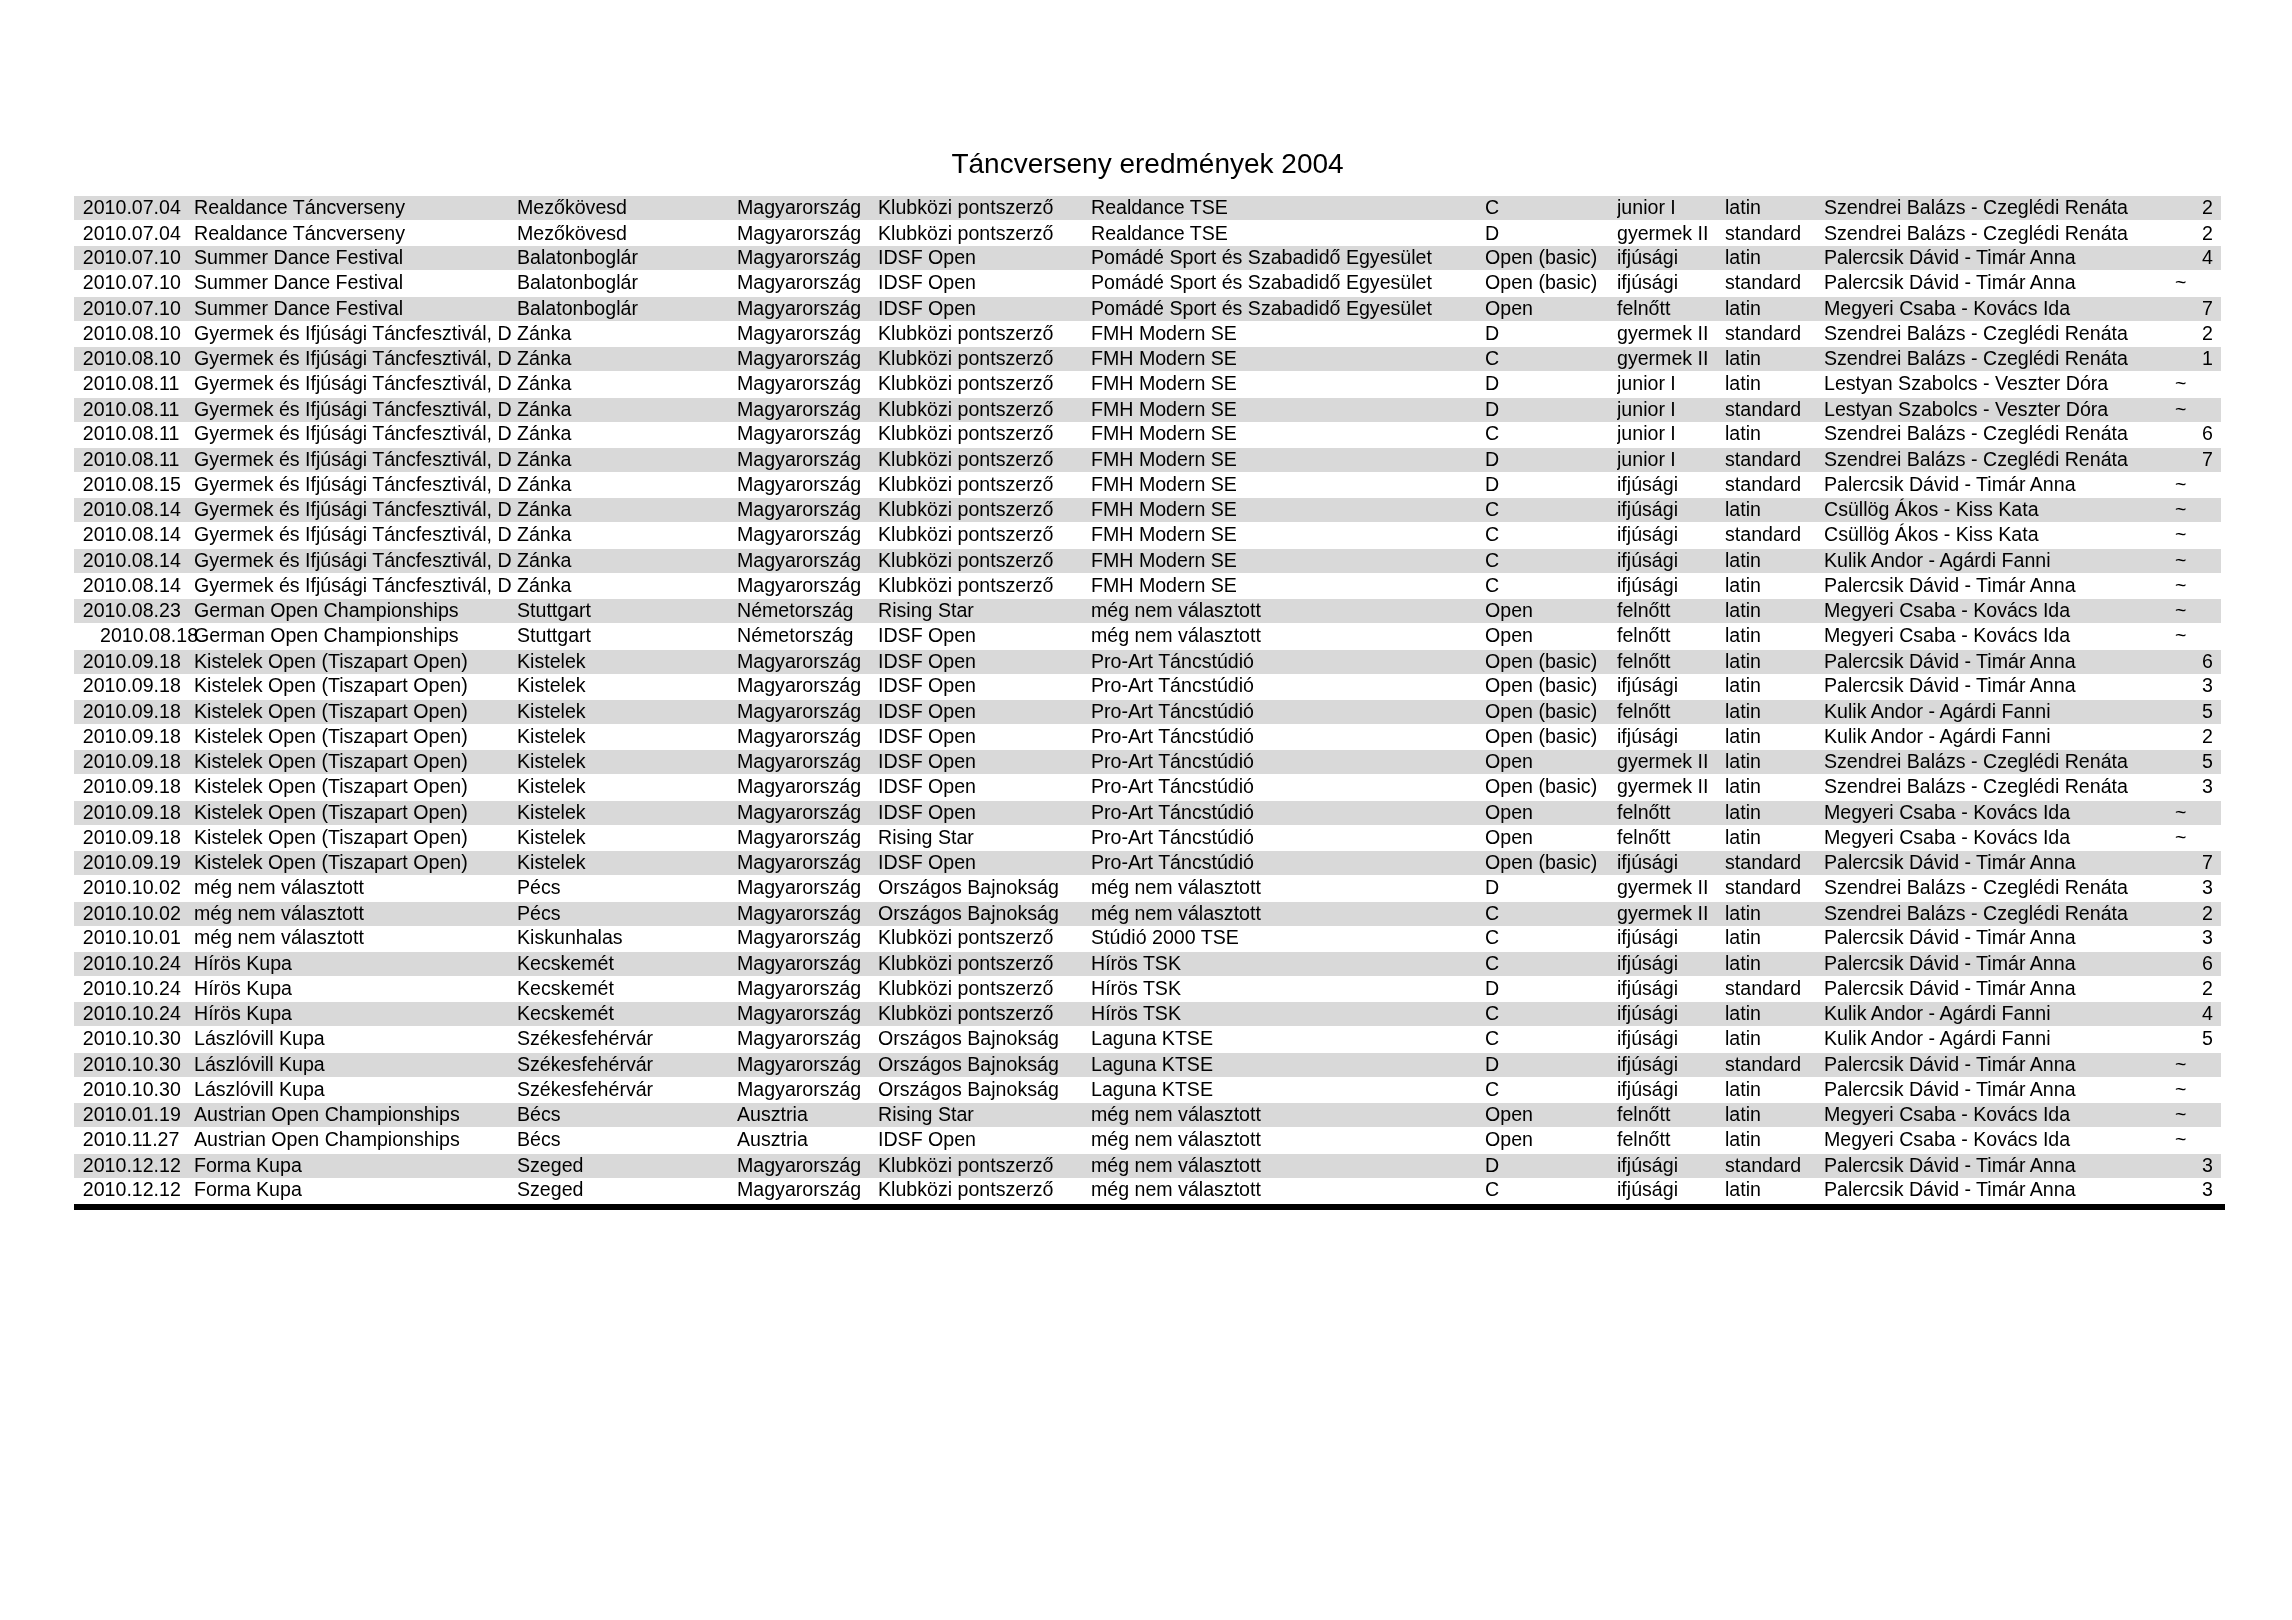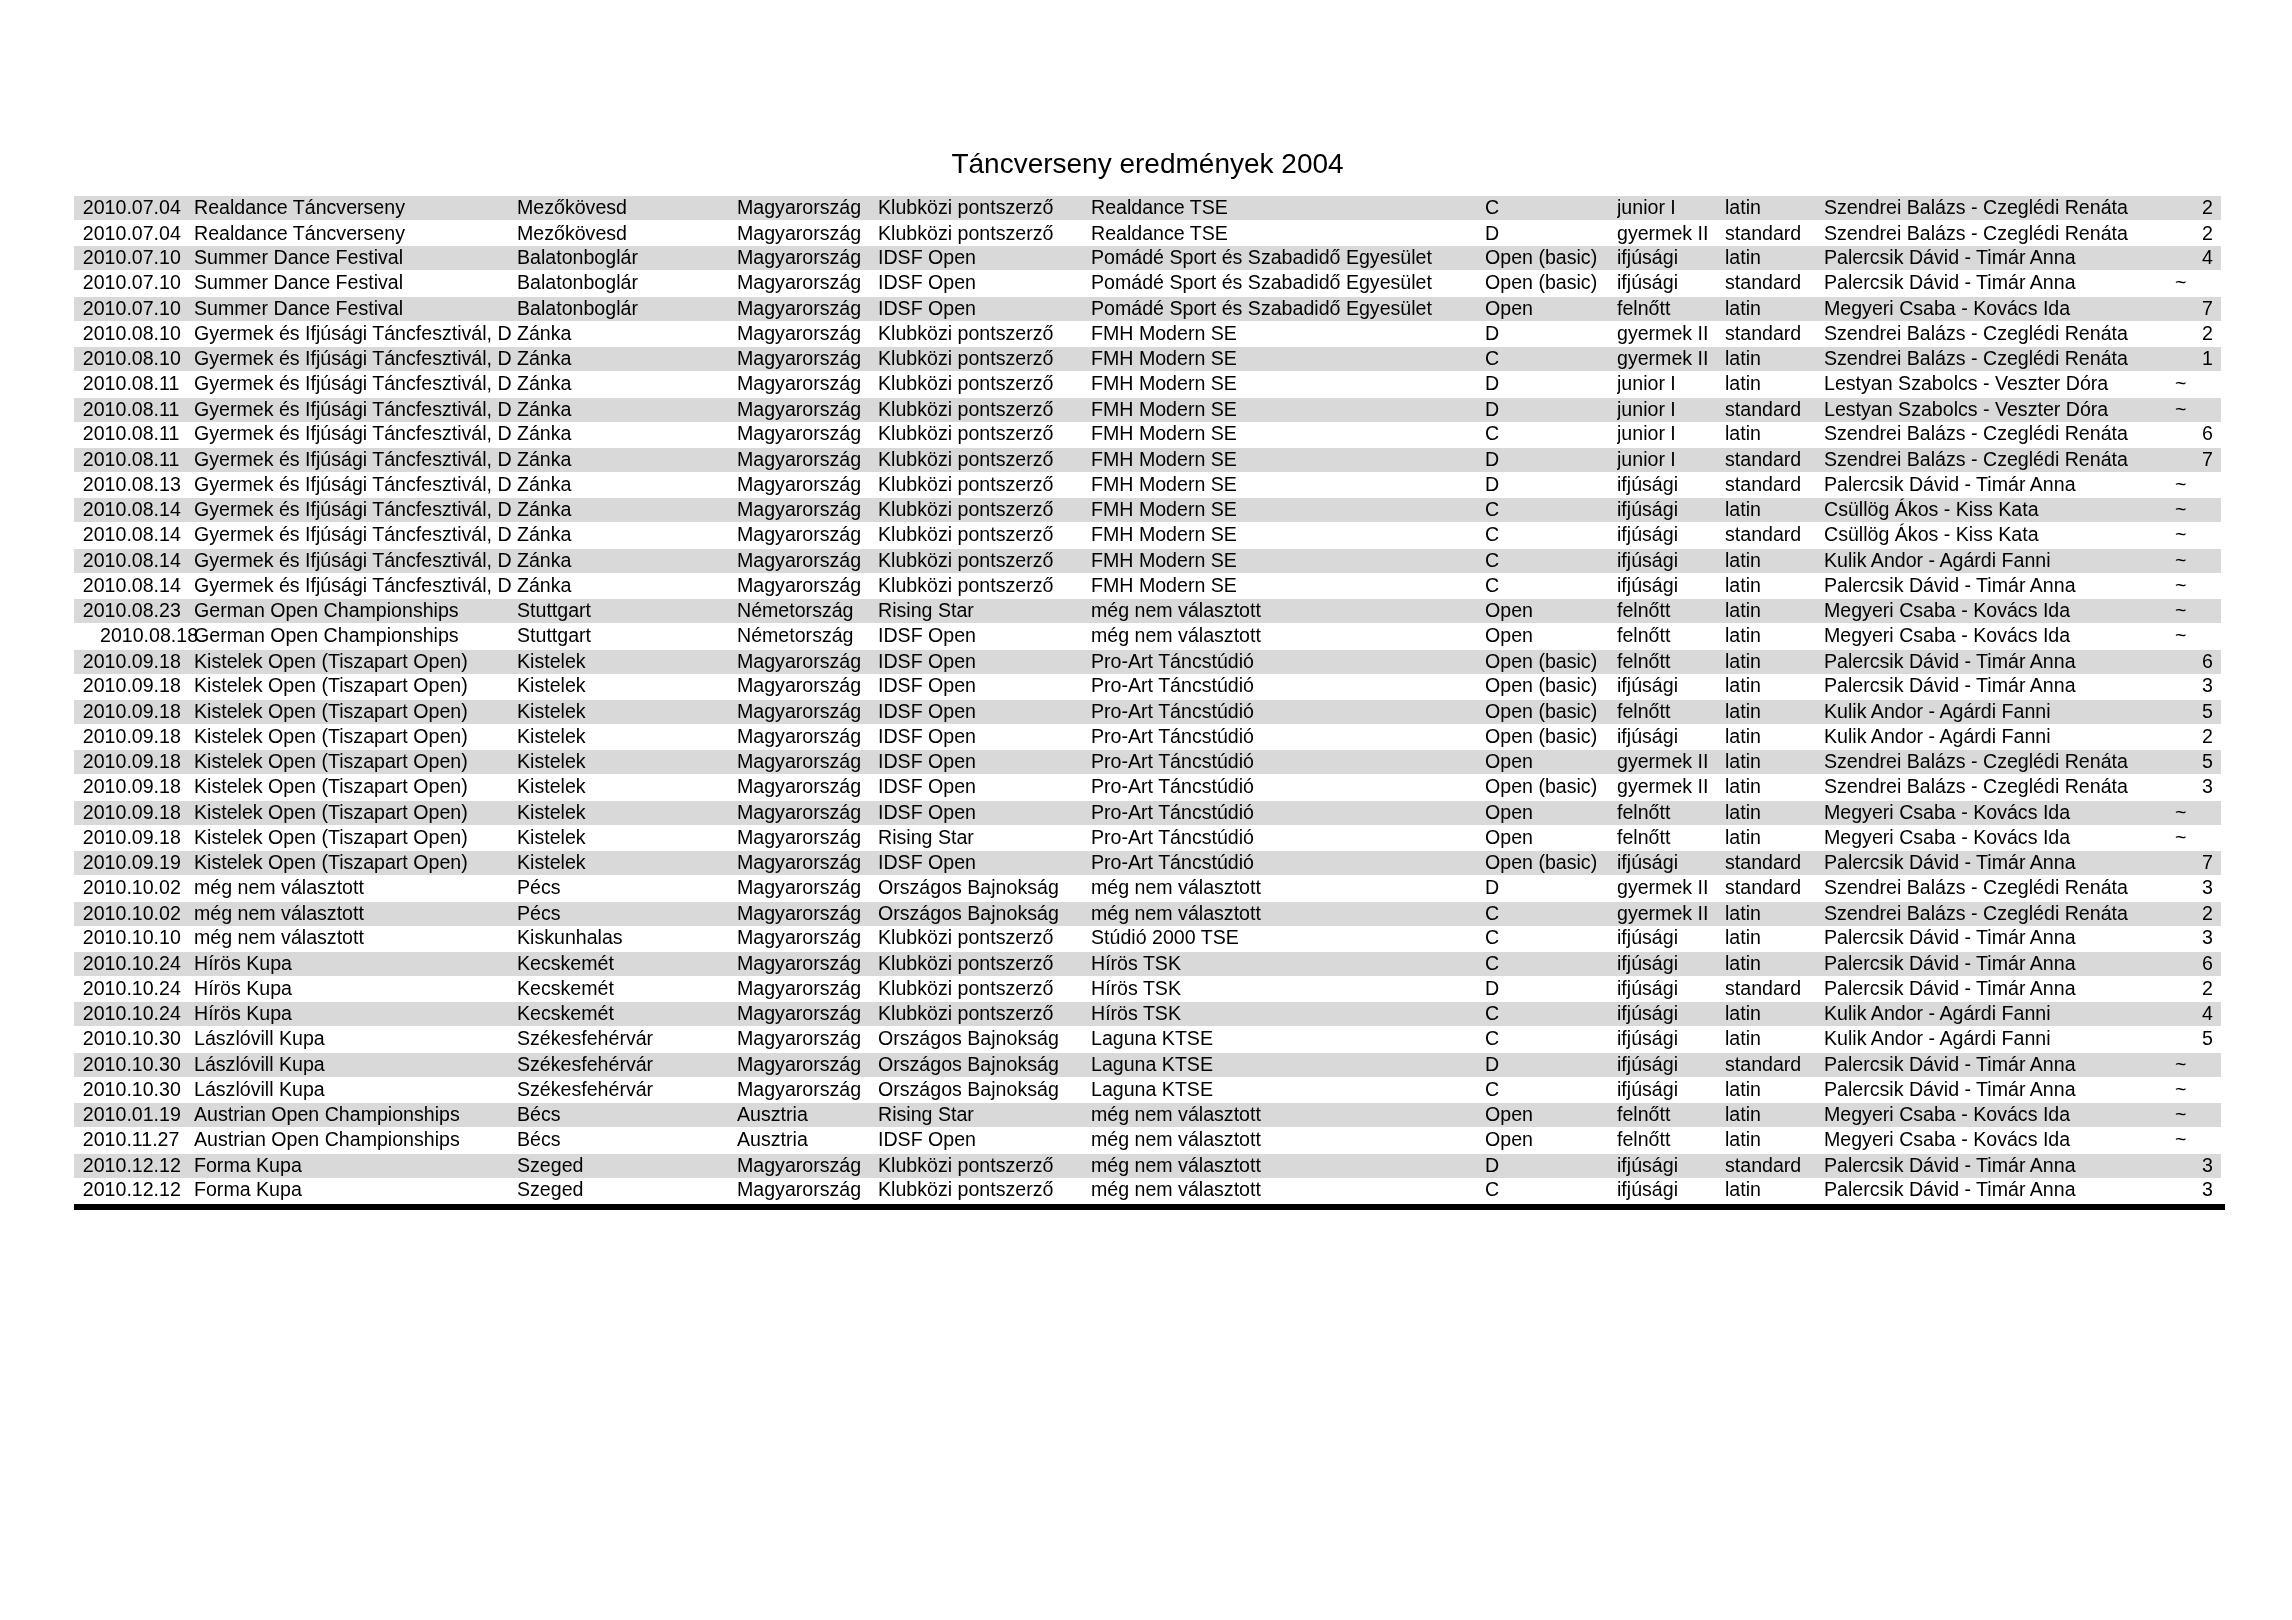--- a/index.html
+++ b/index.html
@@ -165,21 +165,21 @@
       <div class="cell" style="left: 663px; width: 139px;">Magyarország</div>
       <div class="cell" style="left: 804px; width: 212px;">Klubközi pontszerző</div>
       <div class="cell" style="left: 1017px; width: 390px;">FMH Modern SE</div>
       <div class="cell" style="left: 1411px; width: 127px;">D</div>
       <div class="cell" style="left: 1543px; width: 106px;">junior I</div>
       <div class="cell" style="left: 1651px; width: 97px;">standard</div>
       <div class="cell" style="left: 1750px; width: 348px;">Szendrei Balázs - Czeglédi Renáta</div>
       <div class="cell res-num" style="left: 2101px; width: 38px;">7</div>
     </div>
     <div class="row" style="top: 277px;">
-      <div class="cell" style="left: 8.8px; width: 110px;">2010.08.13</div>
+      <div class="cell" style="left: 8.8px; width: 110px;">2010.08.15</div>
       <div class="cell" style="left: 120px; width: 321px;">Gyermek és Ifjúsági Táncfesztivál, D</div>
       <div class="cell" style="left: 443px; width: 216px;">Zánka</div>
       <div class="cell" style="left: 663px; width: 139px;">Magyarország</div>
       <div class="cell" style="left: 804px; width: 212px;">Klubközi pontszerző</div>
       <div class="cell" style="left: 1017px; width: 390px;">FMH Modern SE</div>
       <div class="cell" style="left: 1411px; width: 127px;">D</div>
       <div class="cell" style="left: 1543px; width: 106px;">ifjúsági</div>
       <div class="cell" style="left: 1651px; width: 97px;">standard</div>
       <div class="cell" style="left: 1750px; width: 348px;">Palercsik Dávid - Timár Anna</div>
       <div class="cell res-text" style="left: 2101px; width: 38px;">~</div>
@@ -399,21 +399,21 @@
       <div class="cell" style="left: 663px; width: 139px;">Magyarország</div>
       <div class="cell" style="left: 804px; width: 212px;">Országos Bajnokság</div>
       <div class="cell" style="left: 1017px; width: 390px;">még nem választott</div>
       <div class="cell" style="left: 1411px; width: 127px;">C</div>
       <div class="cell" style="left: 1543px; width: 106px;">gyermek II</div>
       <div class="cell" style="left: 1651px; width: 97px;">latin</div>
       <div class="cell" style="left: 1750px; width: 348px;">Szendrei Balázs - Czeglédi Renáta</div>
       <div class="cell res-num" style="left: 2101px; width: 38px;">2</div>
     </div>
     <div class="row" style="top: 730px;">
-      <div class="cell" style="left: 8.8px; width: 110px;">2010.10.10</div>
+      <div class="cell" style="left: 8.8px; width: 110px;">2010.10.01</div>
       <div class="cell" style="left: 120px; width: 321px;">még nem választott</div>
       <div class="cell" style="left: 443px; width: 216px;">Kiskunhalas</div>
       <div class="cell" style="left: 663px; width: 139px;">Magyarország</div>
       <div class="cell" style="left: 804px; width: 212px;">Klubközi pontszerző</div>
       <div class="cell" style="left: 1017px; width: 390px;">Stúdió 2000 TSE</div>
       <div class="cell" style="left: 1411px; width: 127px;">C</div>
       <div class="cell" style="left: 1543px; width: 106px;">ifjúsági</div>
       <div class="cell" style="left: 1651px; width: 97px;">latin</div>
       <div class="cell" style="left: 1750px; width: 348px;">Palercsik Dávid - Timár Anna</div>
       <div class="cell res-num" style="left: 2101px; width: 38px;">3</div>

